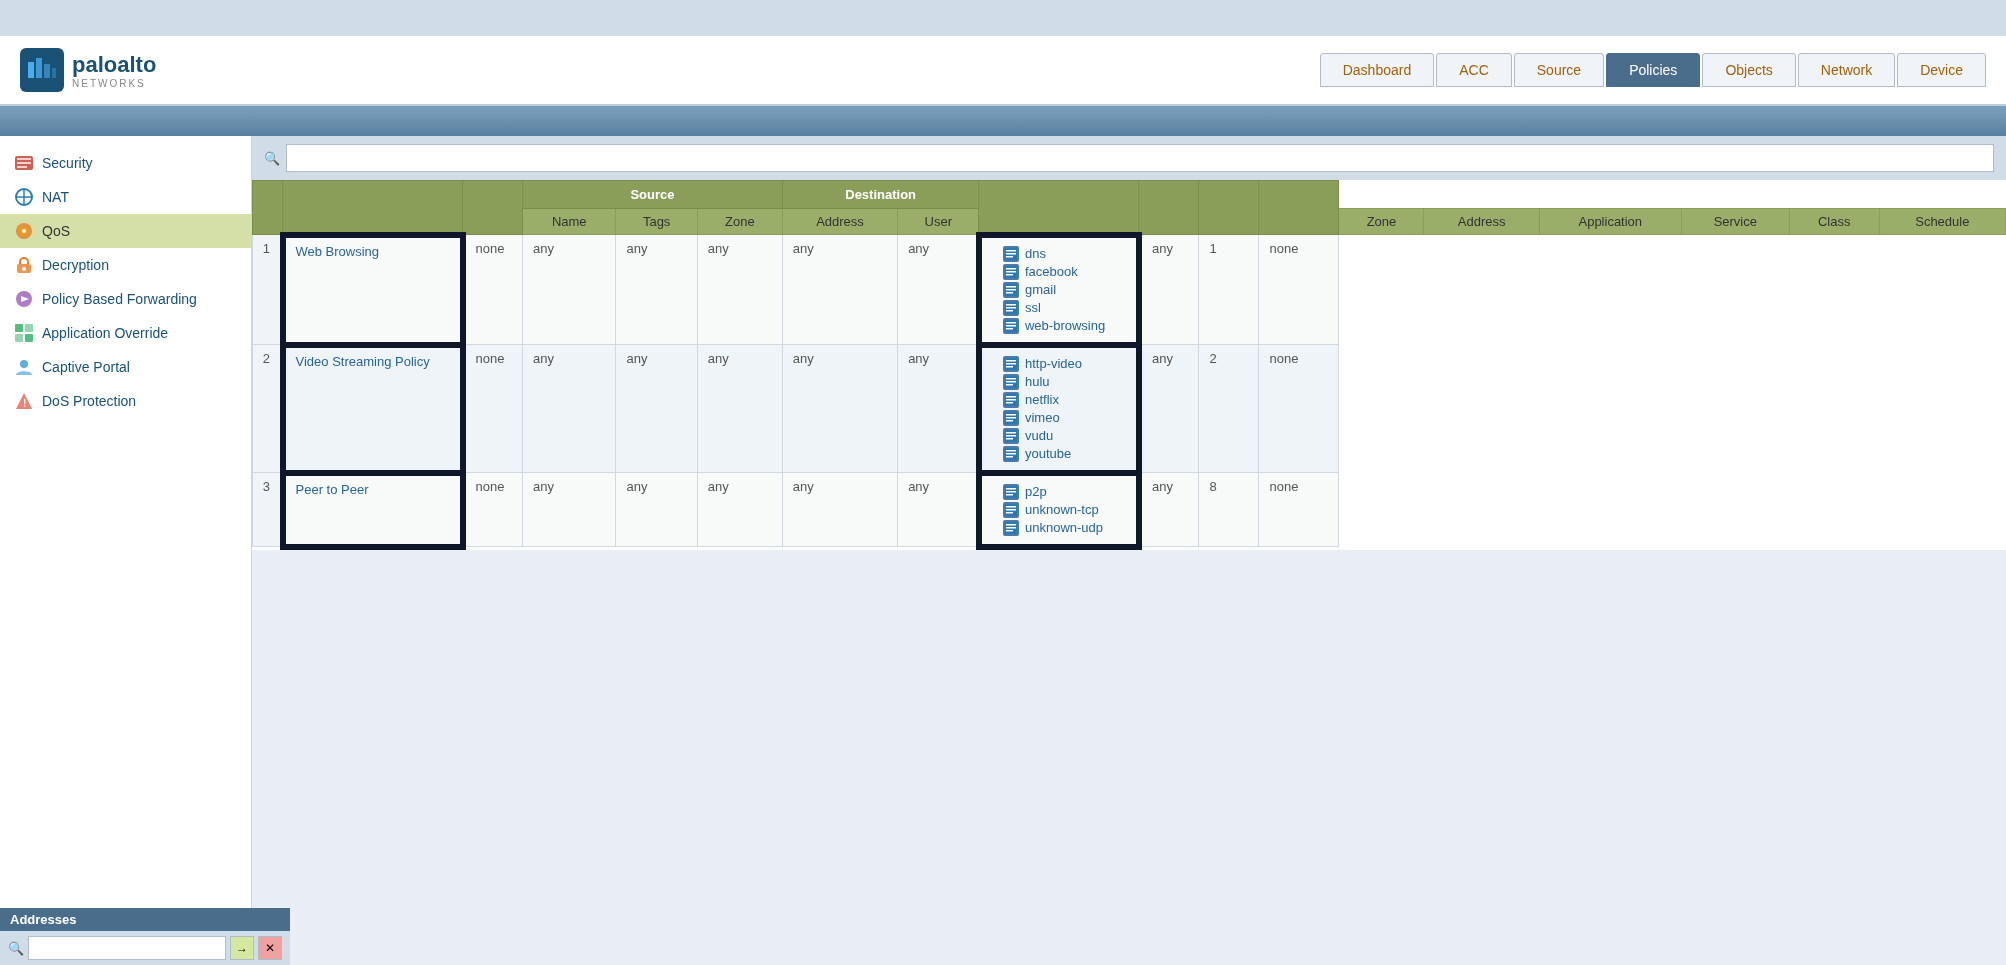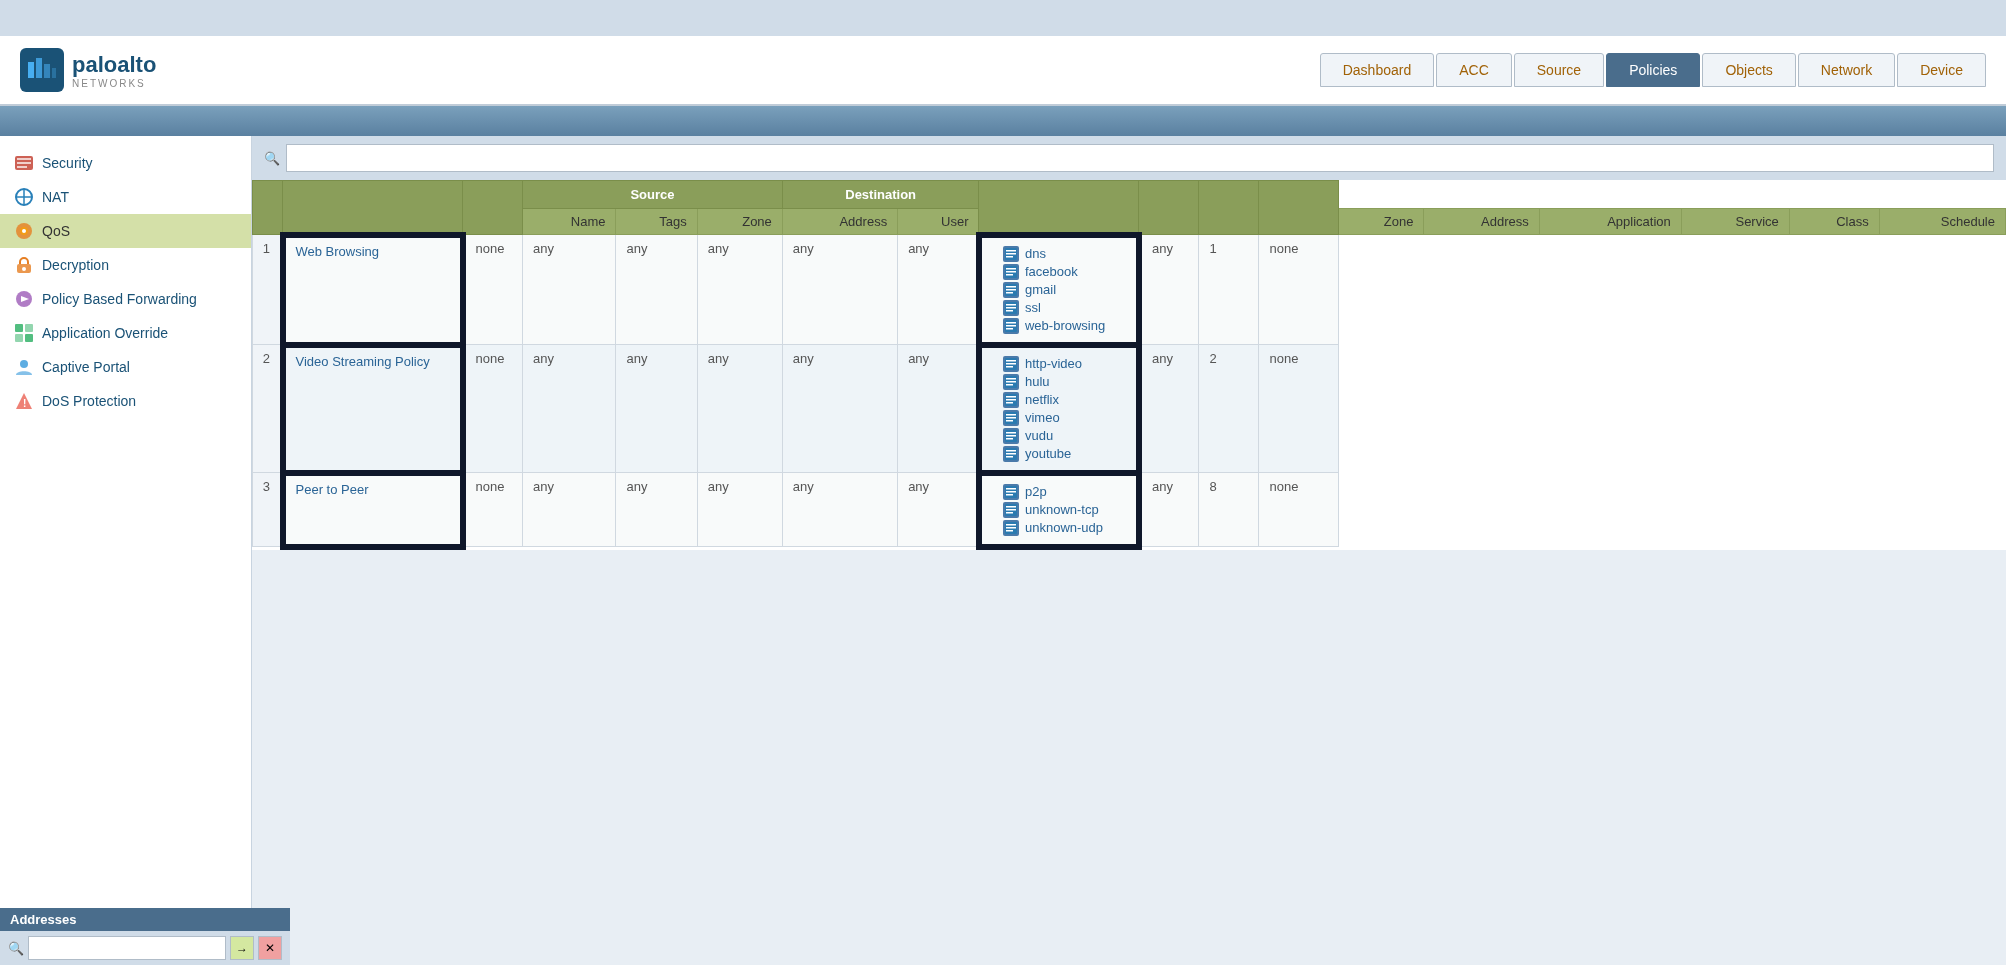--- a/index.html
+++ b/index.html
@@ -127,21 +127,21 @@
       padding: 6px 10px;
       border: 1px solid #7a8e4a;
     }
     .th-empty {
       background: #8a9e5a;
       border: 1px solid #7a8e4a;
     }
     .th-col {
       background: #9aae6a;
       color: #333;
-      text-align: right;
+      text-align: center;
       font-size: 13px;
       font-weight: normal;
       padding: 5px 10px;
       border: 1px solid #8a9e5a;
     }
 
     .td-num {
       text-align: center;
       color: #555;
       padding: 6px 8px;

